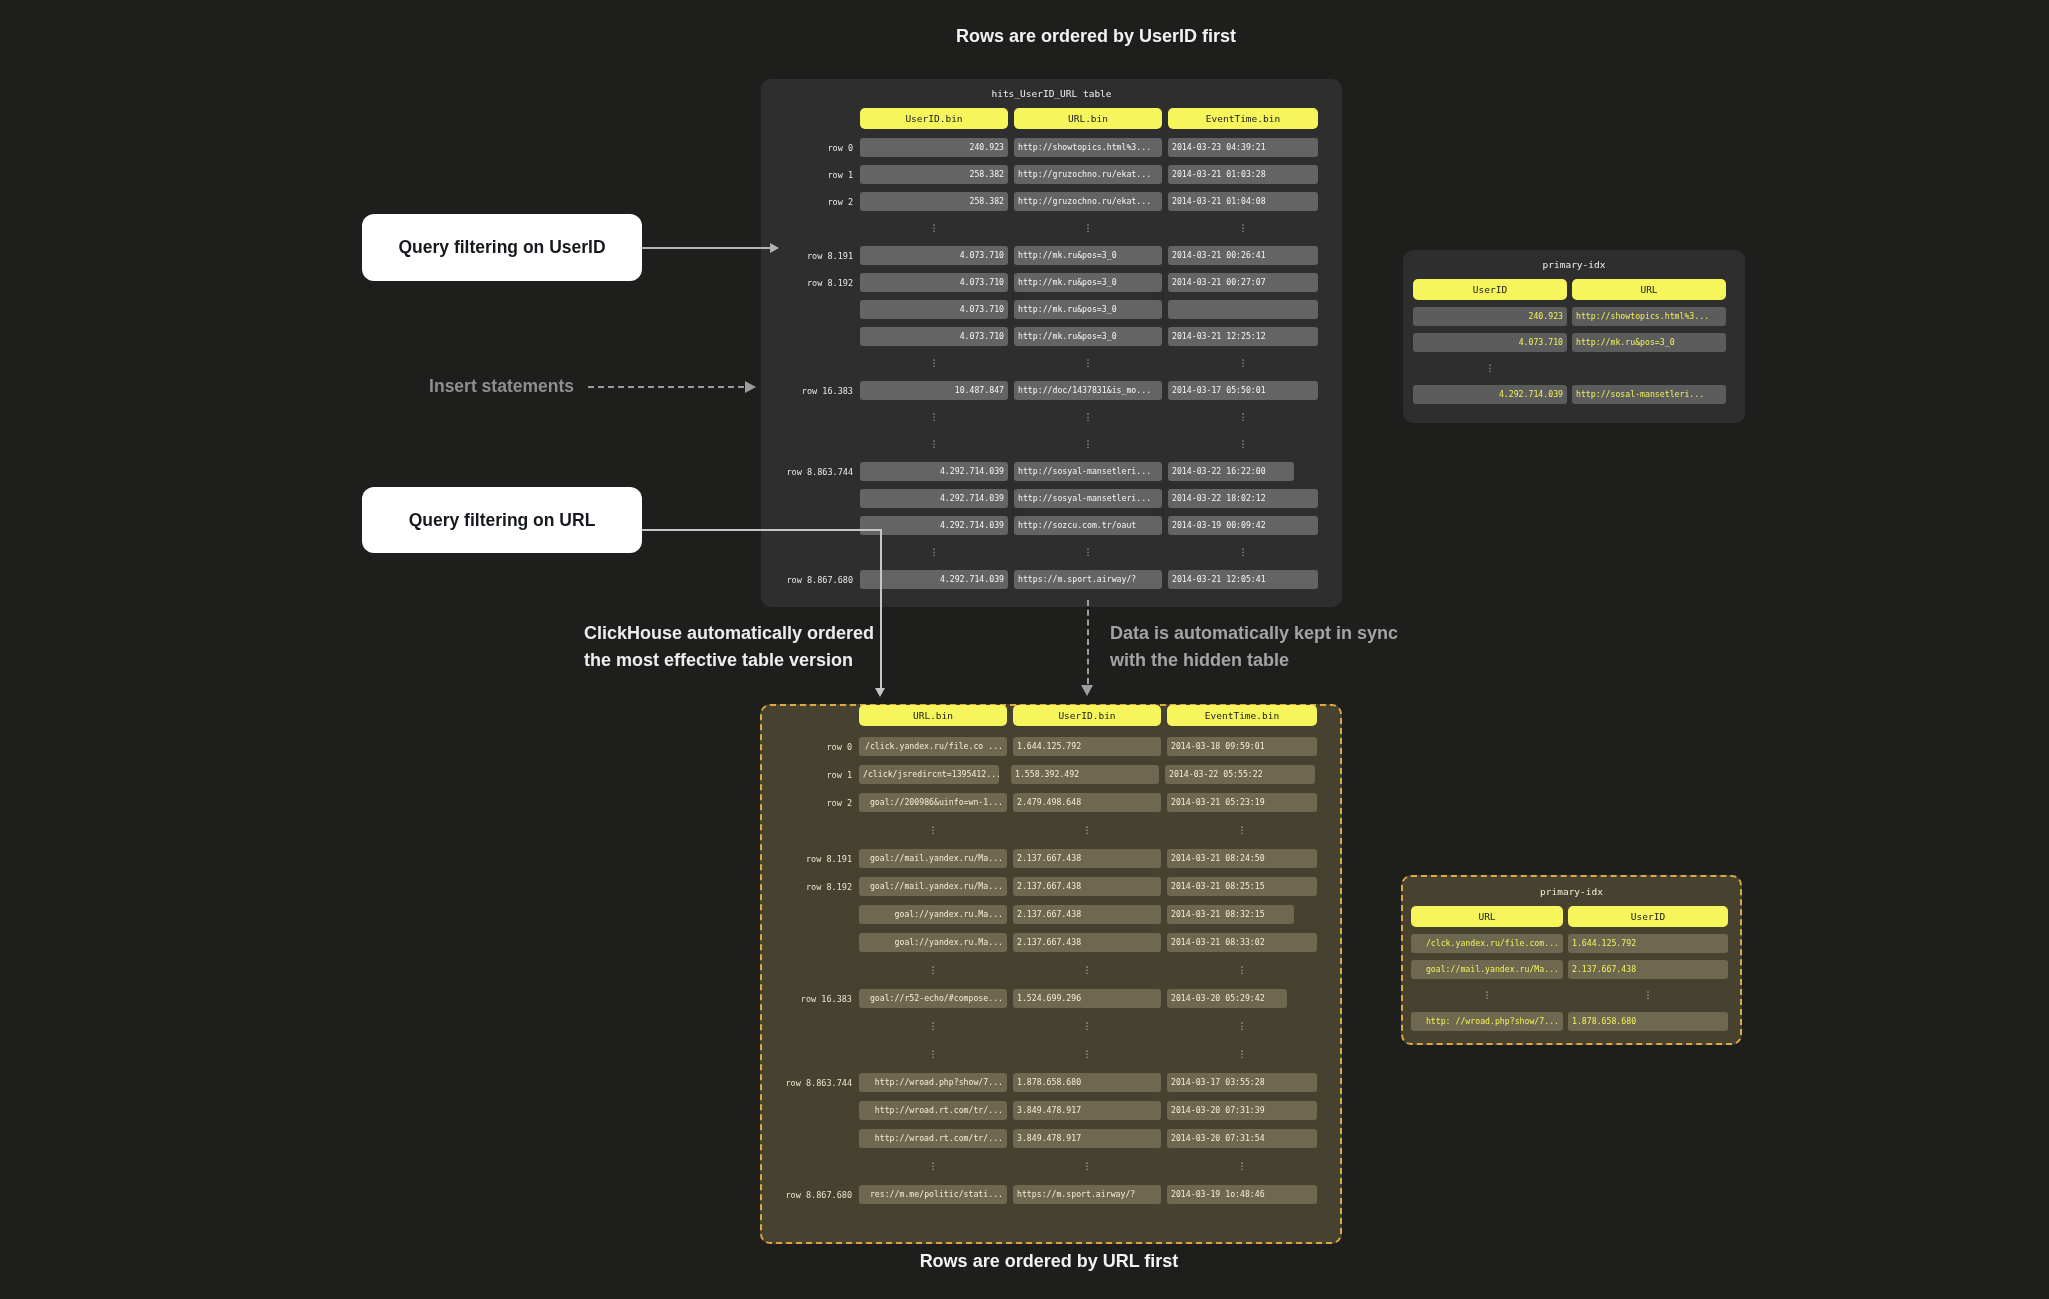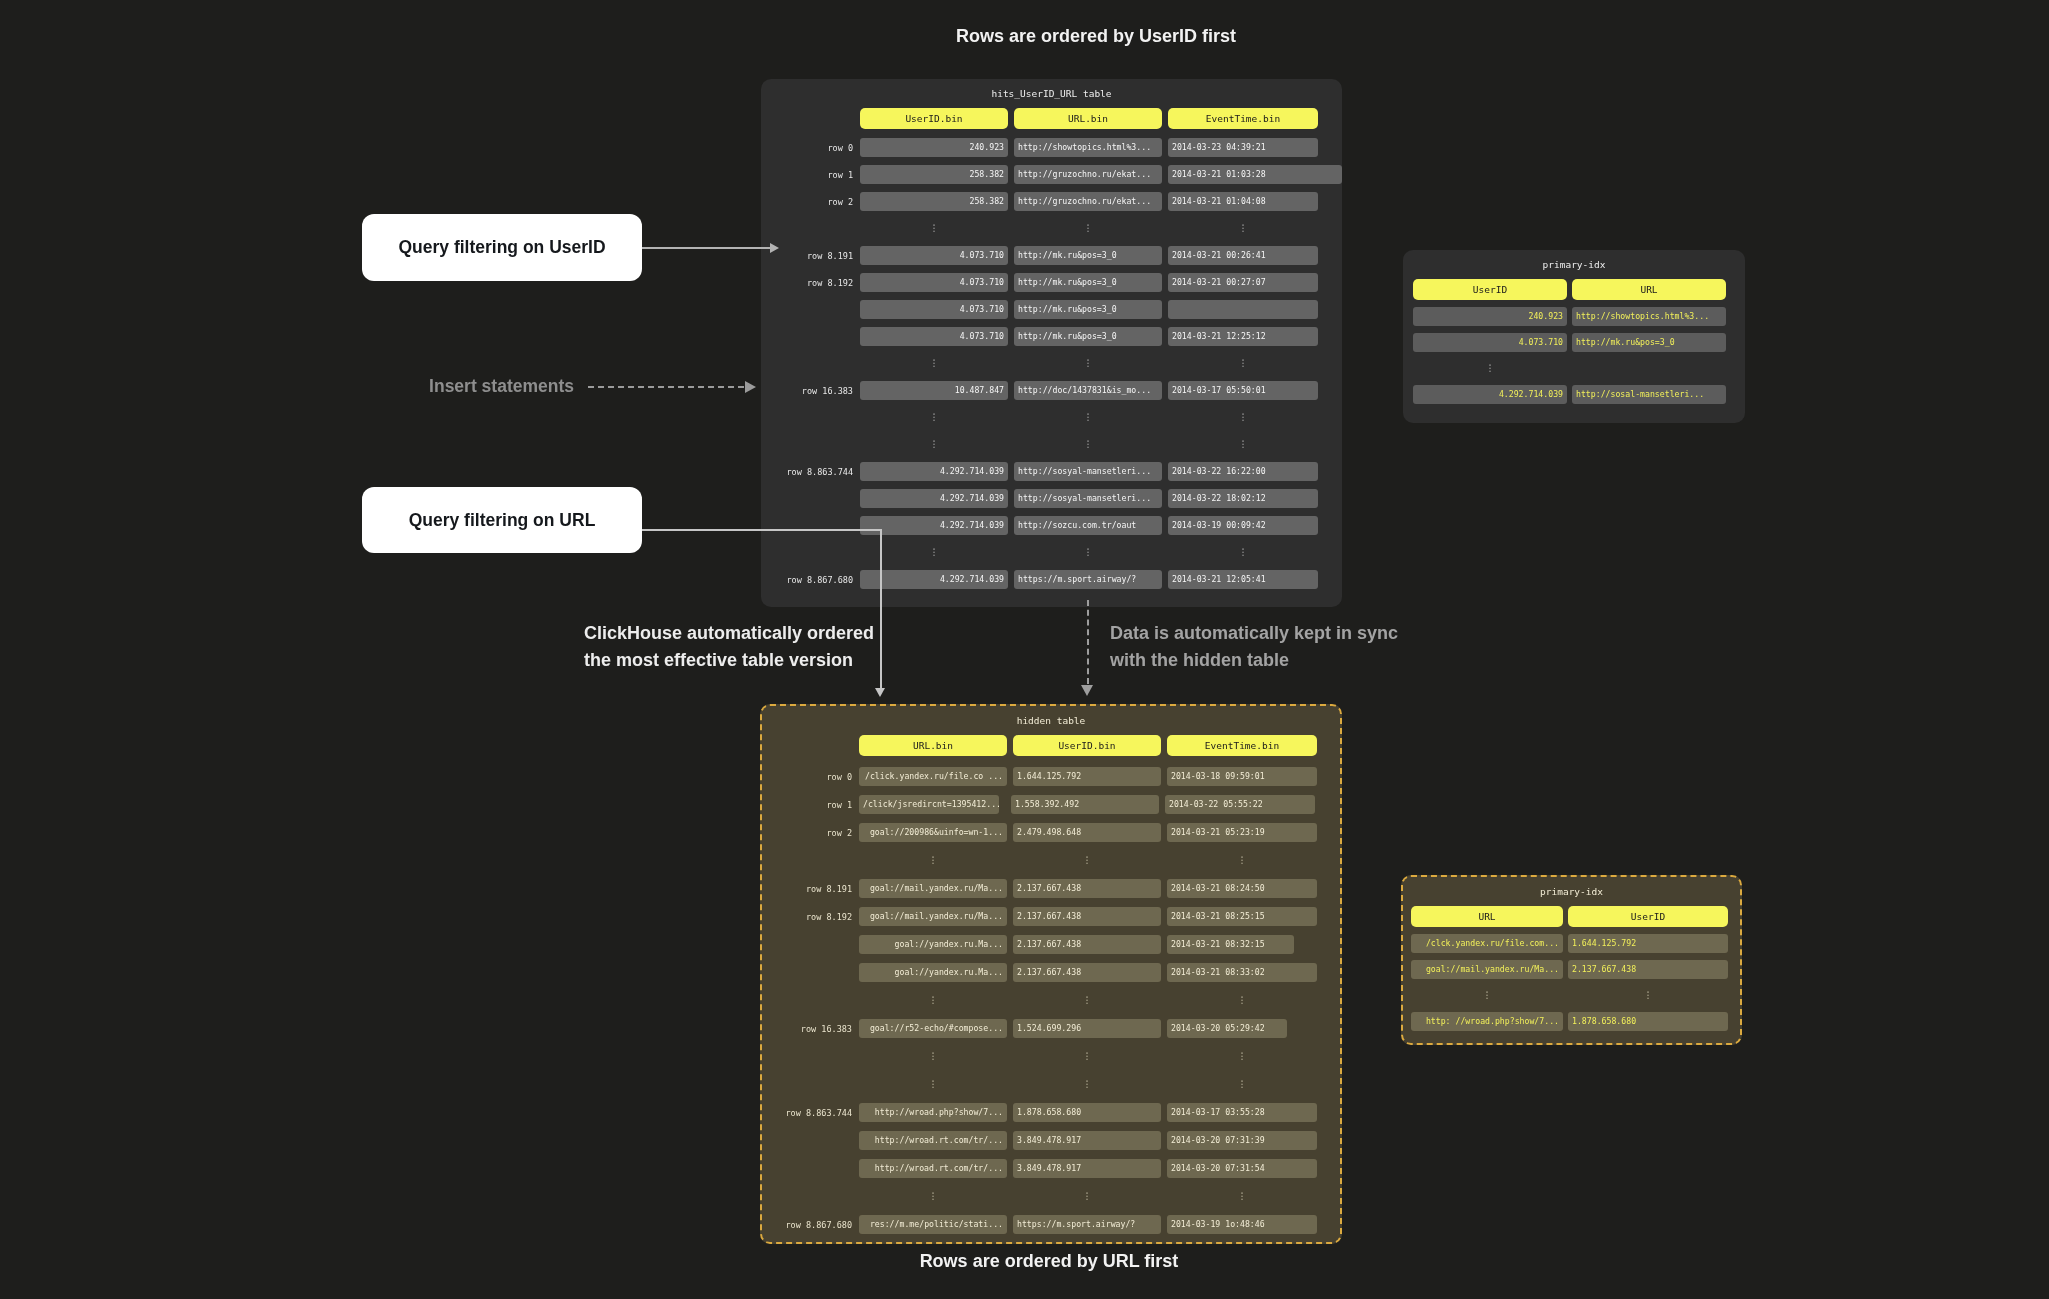--- a/index.html
+++ b/index.html
@@ -75,21 +75,21 @@
         <div class="trow" style="margin-bottom: 8px;">
           <div class="rlabel" style="width: 92px; margin-right: 7px;">row 0</div>
           <div class="cell" style="text-align: right; width: 148px; margin-right: 6px;">240.923</div>
           <div class="cell" style="text-align: left; width: 148px; margin-right: 6px;">http://showtopics.html%3...</div>
           <div class="cell" style="text-align: left; width: 150px;">2014-03-23 04:39:21</div>
         </div>
         <div class="trow" style="margin-bottom: 8px;">
           <div class="rlabel" style="width: 92px; margin-right: 7px;">row 1</div>
           <div class="cell" style="text-align: right; width: 148px; margin-right: 6px;">258.382</div>
           <div class="cell" style="text-align: left; width: 148px; margin-right: 6px;">http://gruzochno.ru/ekat...</div>
-          <div class="cell" style="text-align: left; width: 174px;">2014-03-21 01:03:28</div>
+          <div class="cell" style="text-align: left; width: 150px;">2014-03-21 01:03:28</div>
         </div>
         <div class="trow" style="margin-bottom: 8px;">
           <div class="rlabel" style="width: 92px; margin-right: 7px;">row 2</div>
           <div class="cell" style="text-align: right; width: 148px; margin-right: 6px;">258.382</div>
           <div class="cell" style="text-align: left; width: 148px; margin-right: 6px;">http://gruzochno.ru/ekat...</div>
           <div class="cell" style="text-align: left; width: 150px;">2014-03-21 01:04:08</div>
         </div>
         <div class="trow" style="margin-bottom: 8px;">
           <div class="rlabel" style="width: 92px; margin-right: 7px;"></div>
           <div class="dcell" style="width: 148px; margin-right: 6px;">⋮</div>
@@ -141,21 +141,21 @@
         <div class="trow" style="margin-bottom: 8px;">
           <div class="rlabel" style="width: 92px; margin-right: 7px;"></div>
           <div class="dcell" style="width: 148px; margin-right: 6px;">⋮</div>
           <div class="dcell" style="width: 148px; margin-right: 6px;">⋮</div>
           <div class="dcell" style="width: 150px;">⋮</div>
         </div>
         <div class="trow" style="margin-bottom: 8px;">
           <div class="rlabel" style="width: 92px; margin-right: 7px;">row 8.863.744</div>
           <div class="cell" style="text-align: right; width: 148px; margin-right: 6px;">4.292.714.039</div>
           <div class="cell" style="text-align: left; width: 148px; margin-right: 6px;">http://sosyal-mansetleri...</div>
-          <div class="cell" style="text-align: left; width: 150px;">2014-03-22 16:22:00</div>
+          <div class="cell" style="text-align: left; width: 126px;">2014-03-22 16:22:00</div>
         </div>
         <div class="trow" style="margin-bottom: 8px;">
           <div class="rlabel" style="width: 92px; margin-right: 7px;"></div>
           <div class="cell" style="text-align: right; width: 148px; margin-right: 6px;">4.292.714.039</div>
           <div class="cell" style="text-align: left; width: 148px; margin-right: 6px;">http://sosyal-mansetleri...</div>
           <div class="cell" style="text-align: left; width: 150px;">2014-03-22 18:02:12</div>
         </div>
         <div class="trow" style="margin-bottom: 8px;">
           <div class="rlabel" style="width: 92px; margin-right: 7px;"></div>
           <div class="cell" style="text-align: right; width: 148px; margin-right: 6px;">4.292.714.039</div>
@@ -171,21 +171,20 @@
         <div class="trow" style="margin-bottom: 8px;">
           <div class="rlabel" style="width: 92px; margin-right: 7px;">row 8.867.680</div>
           <div class="cell" style="text-align: right; width: 148px; margin-right: 6px;">4.292.714.039</div>
           <div class="cell" style="text-align: left; width: 148px; margin-right: 6px;">https://m.sport.airway/?</div>
           <div class="cell" style="text-align: left; width: 150px;">2014-03-21 12:05:41</div>
         </div>
       </div>
   </div>
 
   <div class="panel olive" id="p-hidden" style="left:760px;top:704px;width:582px;height:540px;">
-    <div class="panel-title">hidden table</div>
     <div>
         <div class="trow" style="margin-bottom: 12px;">
           <div class="rlabel" style="width: 90px; margin-right: 7px;"></div>
           <div class="hcell" style="width: 148px; margin-right: 6px;">URL.bin</div>
           <div class="hcell" style="width: 148px; margin-right: 6px;">UserID.bin</div>
           <div class="hcell" style="width: 150px;">EventTime.bin</div>
         </div>
         <div class="trow" style="margin-bottom: 9px;">
           <div class="rlabel" style="width: 90px; margin-right: 7px;">row 0</div>
           <div class="cell" style="text-align: right; width: 148px; margin-right: 6px;">/click.yandex.ru/file.co ...</div>

